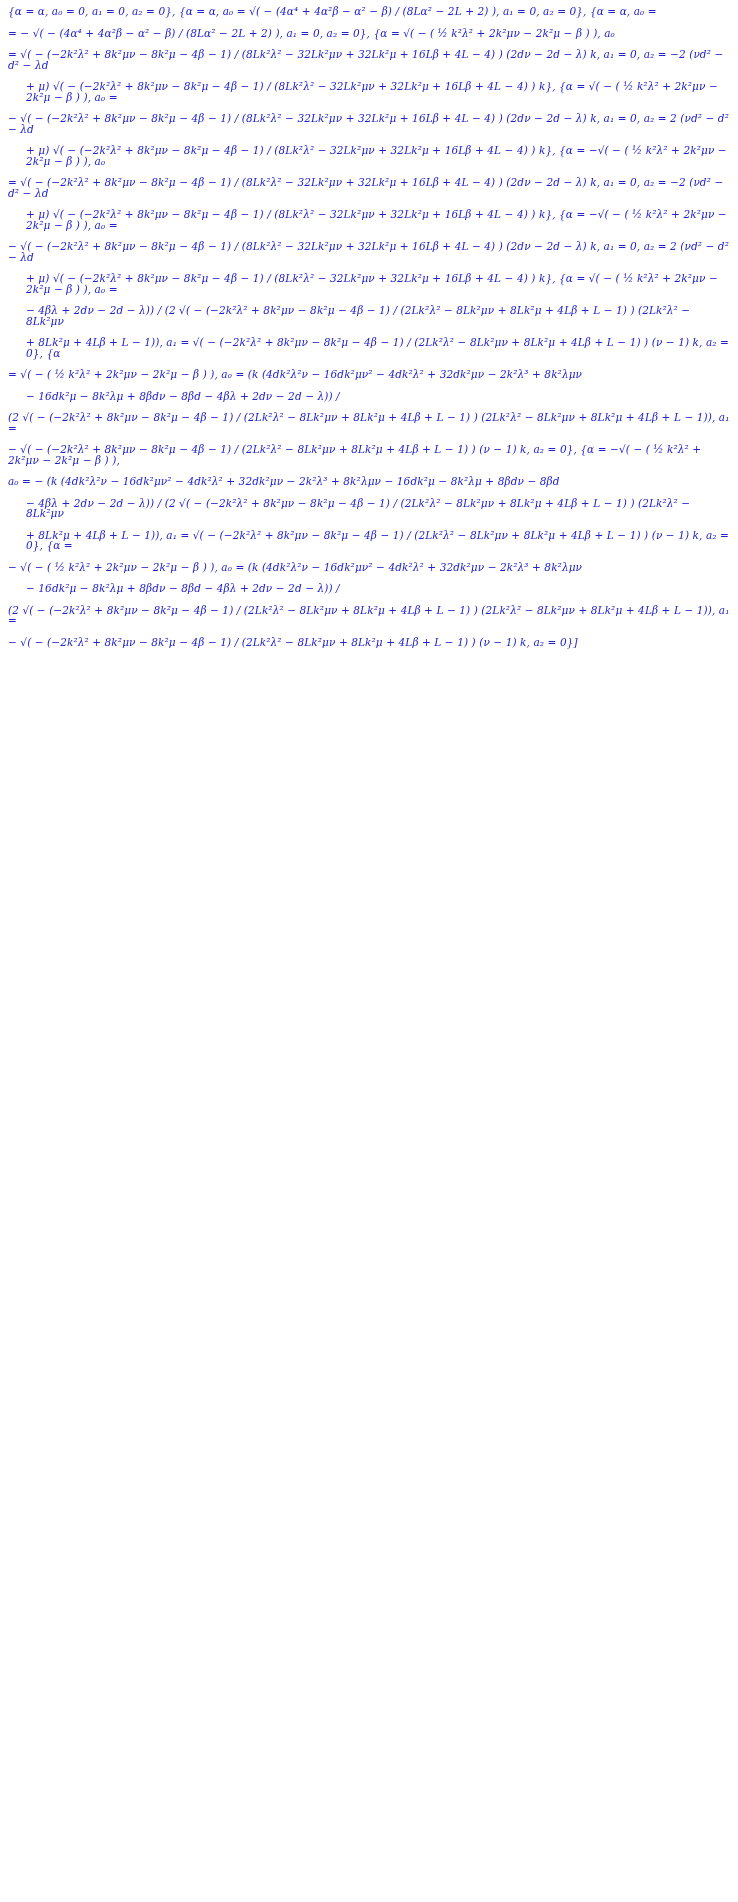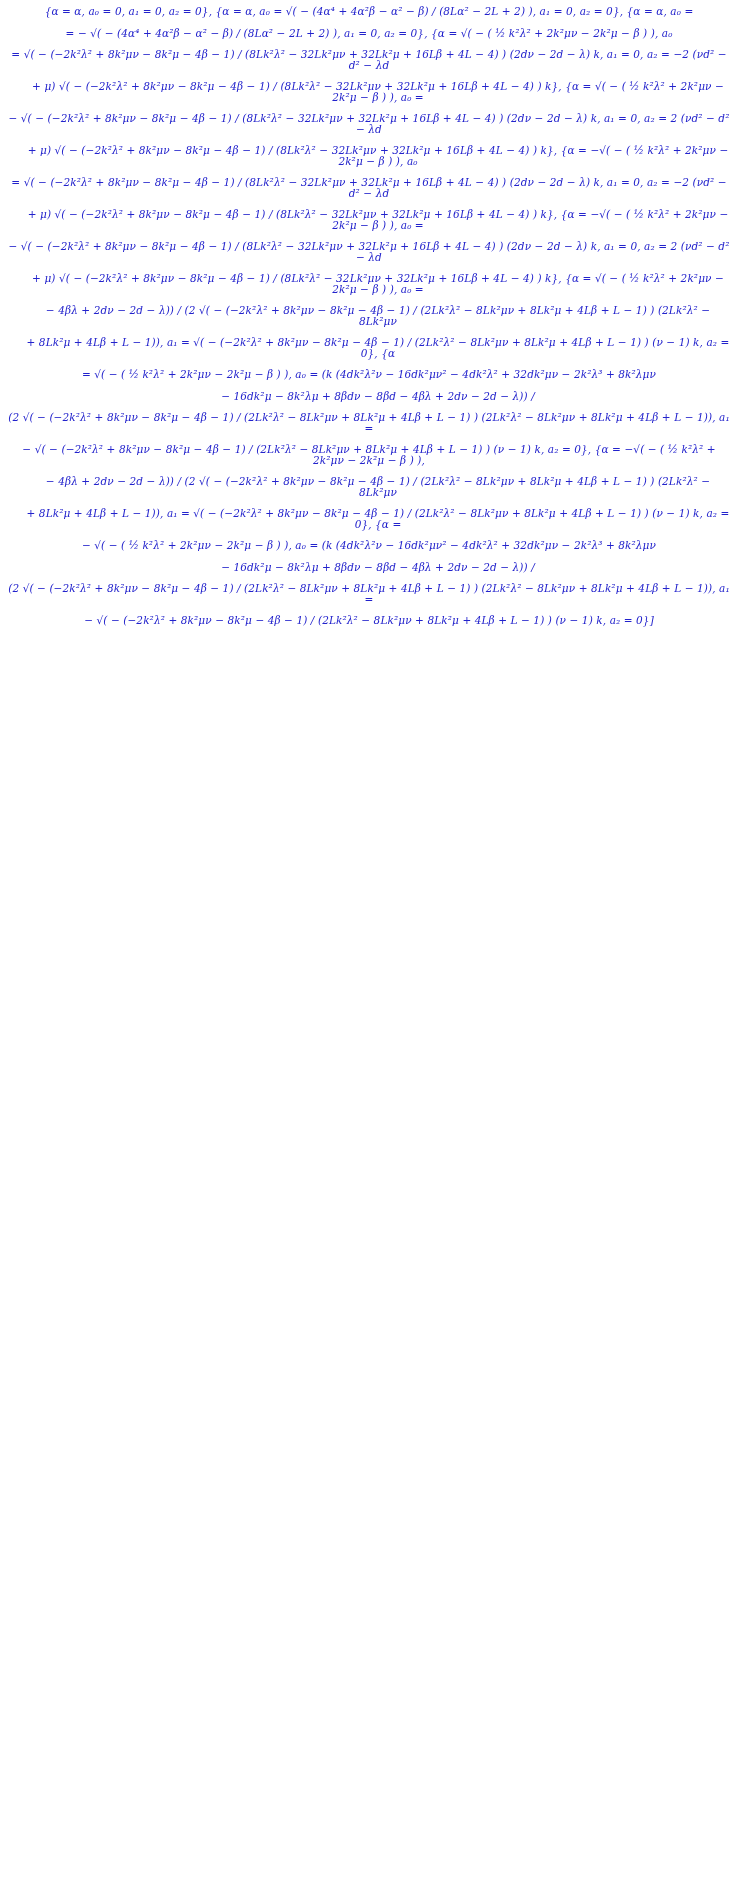--- a/index.html
+++ b/index.html
@@ -25,21 +25,20 @@
     font-size: 10.5px;
     line-height: 1.0;
     color: #2222cc;
   }
   .line {
     display: block;
     white-space: normal;
     margin: 0 0 11px 0;
     font-style: italic;
     letter-spacing: 0.1px;
-    text-align: center;
   }
   .line.tight { margin-bottom: 9px; }
   .indent { padding-left: 18px; }
 </style>
 </head>
 <body>
 
 <div class="page">
   <div class="math-output">
 
@@ -52,20 +51,21 @@
     <span class="line">= √( − (−2k²λ² + 8k²μν − 8k²μ − 4β − 1) / (8Lk²λ² − 32Lk²μν + 32Lk²μ + 16Lβ + 4L − 4) ) (2dν − 2d − λ) k, a₁ = 0, a₂ = −2 (νd² − d² − λd</span>
     <span class="line indent">+ μ) √( − (−2k²λ² + 8k²μν − 8k²μ − 4β − 1) / (8Lk²λ² − 32Lk²μν + 32Lk²μ + 16Lβ + 4L − 4) ) k}, {α = −√( − ( ½ k²λ² + 2k²μν − 2k²μ − β ) ), a₀ =</span>
     <span class="line">− √( − (−2k²λ² + 8k²μν − 8k²μ − 4β − 1) / (8Lk²λ² − 32Lk²μν + 32Lk²μ + 16Lβ + 4L − 4) ) (2dν − 2d − λ) k, a₁ = 0, a₂ = 2 (νd² − d² − λd</span>
     <span class="line indent">+ μ) √( − (−2k²λ² + 8k²μν − 8k²μ − 4β − 1) / (8Lk²λ² − 32Lk²μν + 32Lk²μ + 16Lβ + 4L − 4) ) k}, {α = √( − ( ½ k²λ² + 2k²μν − 2k²μ − β ) ), a₀ =</span>
     <span class="line indent">− 4βλ + 2dν − 2d − λ)) / (2 √( − (−2k²λ² + 8k²μν − 8k²μ − 4β − 1) / (2Lk²λ² − 8Lk²μν + 8Lk²μ + 4Lβ + L − 1) ) (2Lk²λ² − 8Lk²μν</span>
     <span class="line indent">+ 8Lk²μ + 4Lβ + L − 1)), a₁ = √( − (−2k²λ² + 8k²μν − 8k²μ − 4β − 1) / (2Lk²λ² − 8Lk²μν + 8Lk²μ + 4Lβ + L − 1) ) (ν − 1) k, a₂ = 0}, {α</span>
     <span class="line">= √( − ( ½ k²λ² + 2k²μν − 2k²μ − β ) ), a₀ = (k (4dk²λ²ν − 16dk²μν² − 4dk²λ² + 32dk²μν − 2k²λ³ + 8k²λμν</span>
     <span class="line indent">− 16dk²μ − 8k²λμ + 8βdν − 8βd − 4βλ + 2dν − 2d − λ)) /</span>
     <span class="line">(2 √( − (−2k²λ² + 8k²μν − 8k²μ − 4β − 1) / (2Lk²λ² − 8Lk²μν + 8Lk²μ + 4Lβ + L − 1) ) (2Lk²λ² − 8Lk²μν + 8Lk²μ + 4Lβ + L − 1)), a₁ =</span>
     <span class="line">− √( − (−2k²λ² + 8k²μν − 8k²μ − 4β − 1) / (2Lk²λ² − 8Lk²μν + 8Lk²μ + 4Lβ + L − 1) ) (ν − 1) k, a₂ = 0}, {α = −√( − ( ½ k²λ² + 2k²μν − 2k²μ − β ) ),</span>
+    <span class="line">a₀ = − (k (4dk²λ²ν − 16dk²μν² − 4dk²λ² + 32dk²μν − 2k²λ³ + 8k²λμν − 16dk²μ − 8k²λμ + 8βdν − 8βd</span>
     <span class="line indent">− 4βλ + 2dν − 2d − λ)) / (2 √( − (−2k²λ² + 8k²μν − 8k²μ − 4β − 1) / (2Lk²λ² − 8Lk²μν + 8Lk²μ + 4Lβ + L − 1) ) (2Lk²λ² − 8Lk²μν</span>
     <span class="line indent">+ 8Lk²μ + 4Lβ + L − 1)), a₁ = √( − (−2k²λ² + 8k²μν − 8k²μ − 4β − 1) / (2Lk²λ² − 8Lk²μν + 8Lk²μ + 4Lβ + L − 1) ) (ν − 1) k, a₂ = 0}, {α =</span>
     <span class="line">− √( − ( ½ k²λ² + 2k²μν − 2k²μ − β ) ), a₀ = (k (4dk²λ²ν − 16dk²μν² − 4dk²λ² + 32dk²μν − 2k²λ³ + 8k²λμν</span>
     <span class="line indent">− 16dk²μ − 8k²λμ + 8βdν − 8βd − 4βλ + 2dν − 2d − λ)) /</span>
     <span class="line">(2 √( − (−2k²λ² + 8k²μν − 8k²μ − 4β − 1) / (2Lk²λ² − 8Lk²μν + 8Lk²μ + 4Lβ + L − 1) ) (2Lk²λ² − 8Lk²μν + 8Lk²μ + 4Lβ + L − 1)), a₁ =</span>
     <span class="line tight">− √( − (−2k²λ² + 8k²μν − 8k²μ − 4β − 1) / (2Lk²λ² − 8Lk²μν + 8Lk²μ + 4Lβ + L − 1) ) (ν − 1) k, a₂ = 0}]</span>
 
   </div>
 </div>
 

